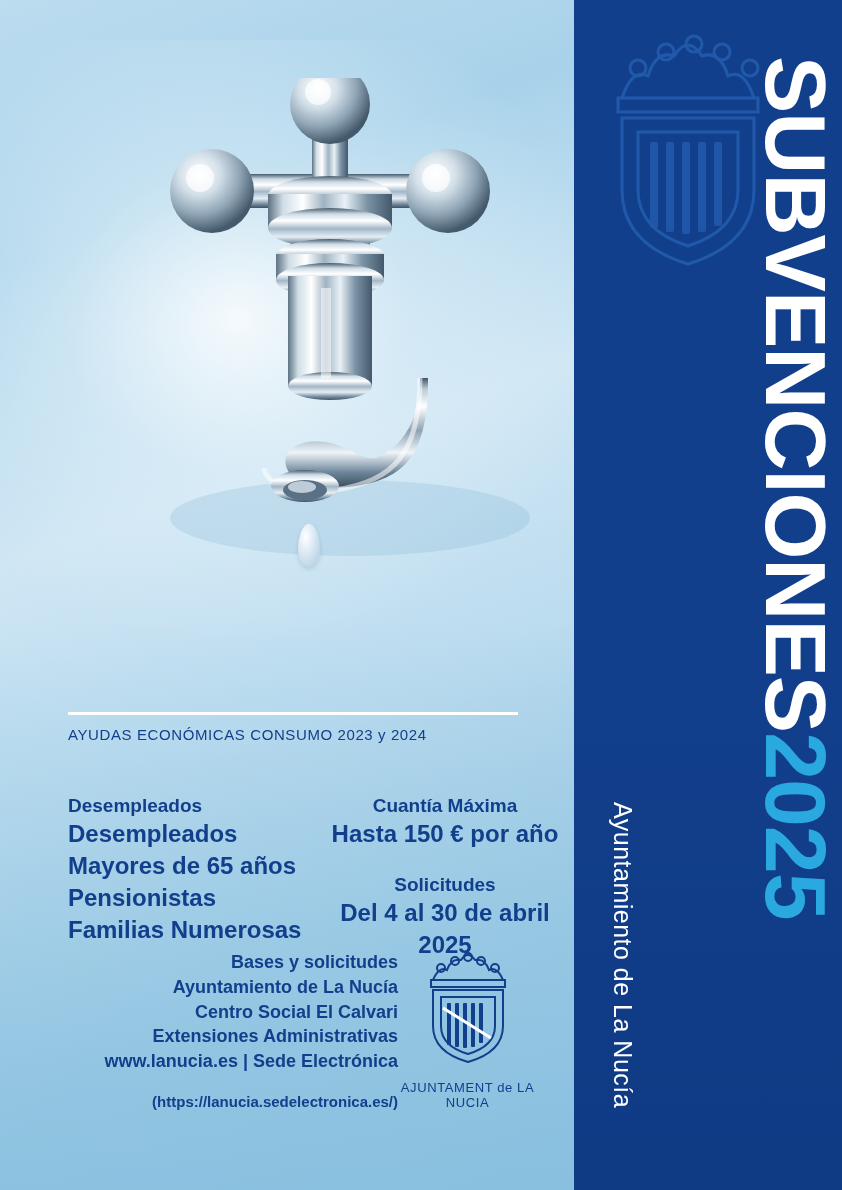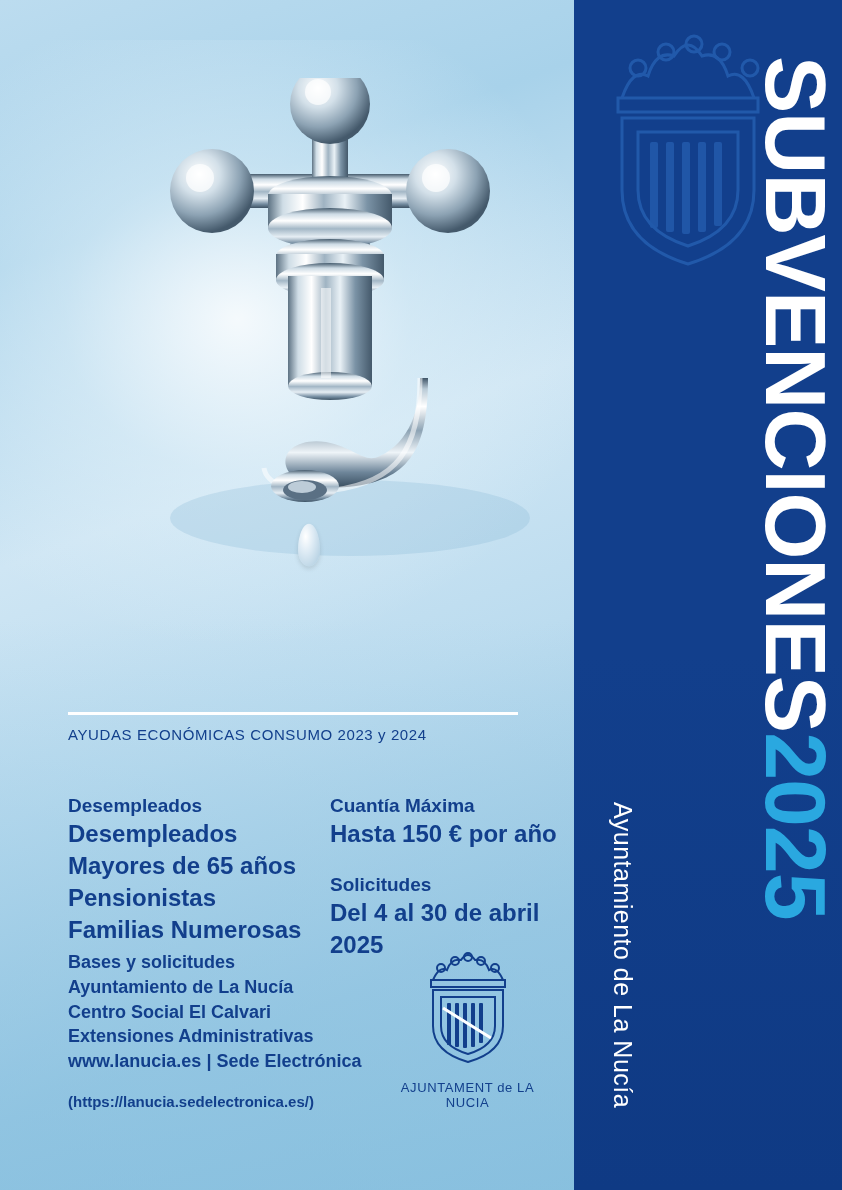--- a/index.html
+++ b/index.html
@@ -131,20 +131,21 @@
     position: absolute;
     left: 68px;
     top: 793px;
     width: 240px;
   }
   .col-right {
     position: absolute;
     left: 330px;
     top: 793px;
     width: 230px;
+    text-align: center;
   }
   .blk-title {
     font-size: 19px;
     font-weight: bold;
     color: #123f8c;
     line-height: 1.33;
   }
   .blk-line {
     font-size: 24px;
     font-weight: bold;
@@ -153,20 +154,21 @@
   }
   .gap {
     height: 22px;
   }
 
   .contact {
     position: absolute;
     left: 68px;
     top: 950px;
     width: 330px;
+    text-align: right;
   }
   .contact div {
     font-size: 18px;
     font-weight: bold;
     color: #123f8c;
     line-height: 1.38;
   }
   .contact .url-small {
     font-size: 15px;
     font-weight: bold;

